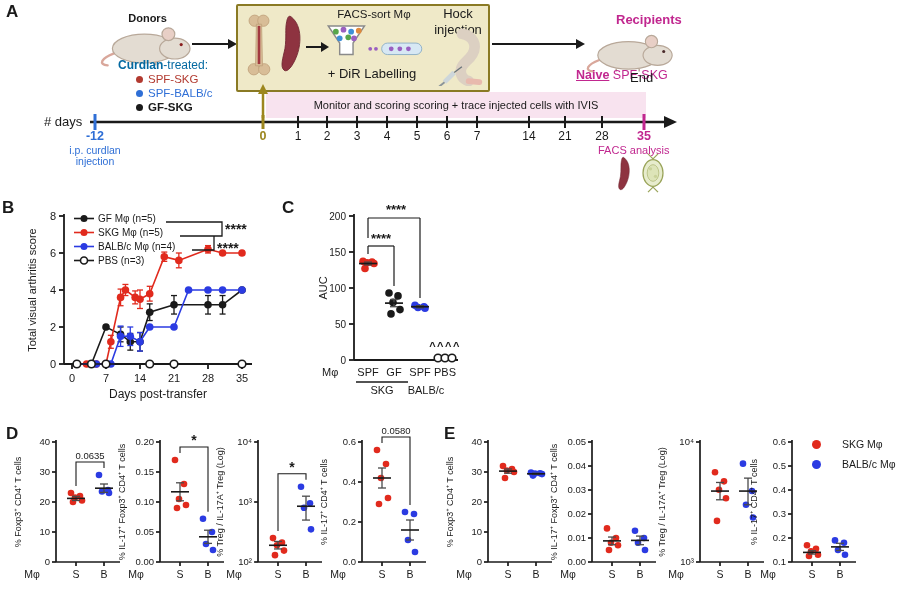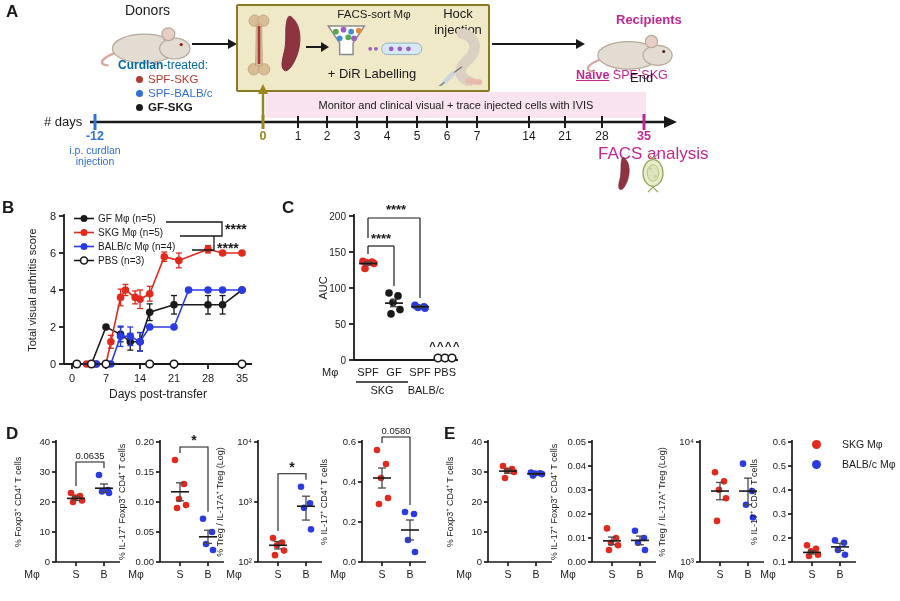--- a/index.html
+++ b/index.html
@@ -19,21 +19,21 @@
   .leg-dot{width:9px;height:9px;border-radius:50%;flex:0 0 auto;}
   svg text{font-family:"Liberation Sans",sans-serif;}
 </style>
 </head>
 <body>
 
 <div class="fig">
 
   <div class="abs panel-letter" style="left:6px;top:2px;">A</div>
 
-  <div class="abs ctr" style="left:100px;top:2px;width:95px;font-size:14px;">Donors</div>
+  <div class="abs ctr" style="left:100px;top:12px;width:95px;font-size:11px;font-weight:bold;">Donors</div>
 
   <svg class="abs" style="left:98px;top:18px;" width="96" height="50" viewBox="0 0 120 62">
     <path d="M20,44 C4,50 0,58 12,59" fill="none" stroke="#d9a79b" stroke-width="3" stroke-linecap="round"></path>
     <ellipse cx="58" cy="38" rx="40" ry="18" fill="#e3dcd2" stroke="#b8a899" stroke-width="1.5"></ellipse>
     <ellipse cx="96" cy="38" rx="19" ry="13" fill="#e3dcd2" stroke="#b8a899" stroke-width="1.5"></ellipse>
     <circle cx="88" cy="20" r="8" fill="#e8cfc6" stroke="#b8a899" stroke-width="1.5"></circle>
     <circle cx="104" cy="33" r="2" fill="#8a1f1f"></circle>
     <line x1="42" y1="55" x2="42" y2="59" stroke="#b8a899" stroke-width="2"></line>
     <line x1="72" y1="55" x2="72" y2="59" stroke="#b8a899" stroke-width="2"></line>
   </svg>
@@ -128,21 +128,21 @@
       <div class="donor-row">
         <span class="donor-dot" style="background: rgb(47, 111, 214);"></span>
         <span style="color: rgb(47, 111, 214);">SPF-BALB/c</span>
       </div>
       <div class="donor-row">
         <span class="donor-dot" style="background: rgb(26, 26, 26);"></span>
         <span style="color: rgb(26, 26, 26); font-weight: bold;">GF-SKG</span>
       </div>
     </div>
 
-  <div class="abs banner" style="left:266px;top:92px;width:380px;height:26px;">Monitor and clinical visual + trace injected cells with IVIS</div>
+  <div class="abs banner" style="left:266px;top:92px;width:380px;height:26px;">Monitor and scoring scoring + trace injected cells with IVIS</div>
 
   <svg class="abs" style="left:0;top:84px;" width="710" height="92" id="timeline-svg">
       <text x="44" y="42" font-size="13" text-anchor="start" fill="#1a1a1a" font-weight="normal" letter-spacing="normal"># days</text>
       <line x1="90" y1="38" x2="664" y2="38" stroke="#1a1a1a" stroke-width="2.5"></line>
       <polygon points="664,32 664,44 677,38" fill="#1a1a1a"></polygon>
       <line x1="95" y1="30" x2="95" y2="46" stroke="#2f6fd6" stroke-width="3"></line>
       <text x="95" y="56" font-size="12.5" text-anchor="middle" fill="#2f6fd6" font-weight="bold" letter-spacing="normal">-12</text>
       <text x="95" y="70" font-size="10.5" text-anchor="middle" fill="#2f6fd6" font-weight="normal" letter-spacing="normal">i.p. curdlan</text>
       <text x="95" y="81" font-size="10.5" text-anchor="middle" fill="#2f6fd6" font-weight="normal" letter-spacing="normal">injection</text>
       <line x1="263" y1="31" x2="263" y2="45" stroke="#9c861e" stroke-width="3"></line>
@@ -166,21 +166,21 @@
       <line x1="529" y1="32" x2="529" y2="44" stroke="#1a1a1a" stroke-width="2"></line>
       <text x="529" y="56" font-size="12" text-anchor="middle" fill="#1a1a1a" font-weight="normal" letter-spacing="normal">14</text>
       <line x1="565" y1="32" x2="565" y2="44" stroke="#1a1a1a" stroke-width="2"></line>
       <text x="565" y="56" font-size="12" text-anchor="middle" fill="#1a1a1a" font-weight="normal" letter-spacing="normal">21</text>
       <line x1="602" y1="32" x2="602" y2="44" stroke="#1a1a1a" stroke-width="2"></line>
       <text x="602" y="56" font-size="12" text-anchor="middle" fill="#1a1a1a" font-weight="normal" letter-spacing="normal">28</text>
       <line x1="644" y1="30" x2="644" y2="46" stroke="#c1278f" stroke-width="3"></line>
       <text x="644" y="56" font-size="12.5" text-anchor="middle" fill="#c1278f" font-weight="bold" letter-spacing="normal">35</text>
     </svg>
 
-  <div class="abs magenta" style="left:598px;top:144px;font-size:17px;">FACS analysis</div>
+  <div class="abs magenta" style="left:598px;top:144px;font-size:11px;">FACS analysis</div>
 
   <svg class="abs" style="left:612px;top:156px;" width="24" height="38" viewBox="0 0 30 74">
     <path d="M16,4 C28,14 27,36 21,50 C17,60 11,68 7,65 C2,61 6,50 8,40 C10,27 8,17 10,9 C11,3 13,1 16,4 Z" fill="#8e3340" stroke="#6f2531"></path>
   </svg>
   <svg class="abs" style="left:638px;top:152px;" width="30" height="42" viewBox="0 0 36 48">
     <line x1="18" y1="7" x2="12" y2="1" stroke="#9aa45a" stroke-width="1.5"></line>
     <line x1="18" y1="7" x2="24" y2="1" stroke="#9aa45a" stroke-width="1.5"></line>
     <line x1="18" y1="41" x2="12" y2="47" stroke="#9aa45a" stroke-width="1.5"></line>
     <line x1="18" y1="41" x2="24" y2="47" stroke="#9aa45a" stroke-width="1.5"></line>
     <ellipse cx="18" cy="24" rx="12" ry="16" fill="#e7eccd" stroke="#9aa45a" stroke-width="1.5"></ellipse>

